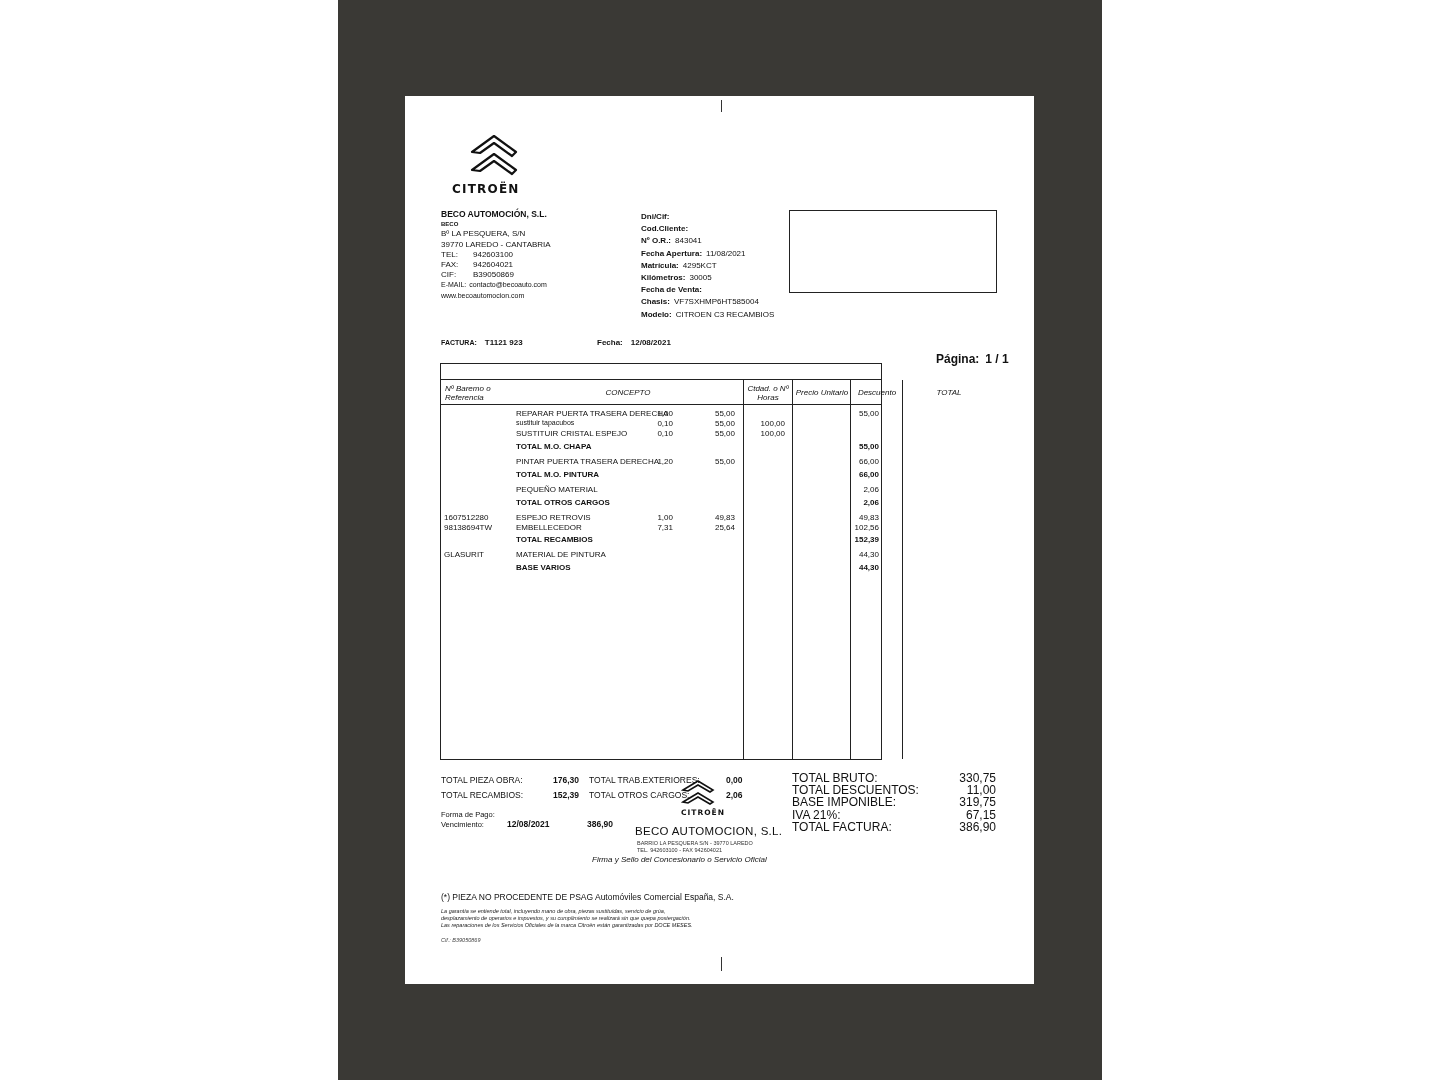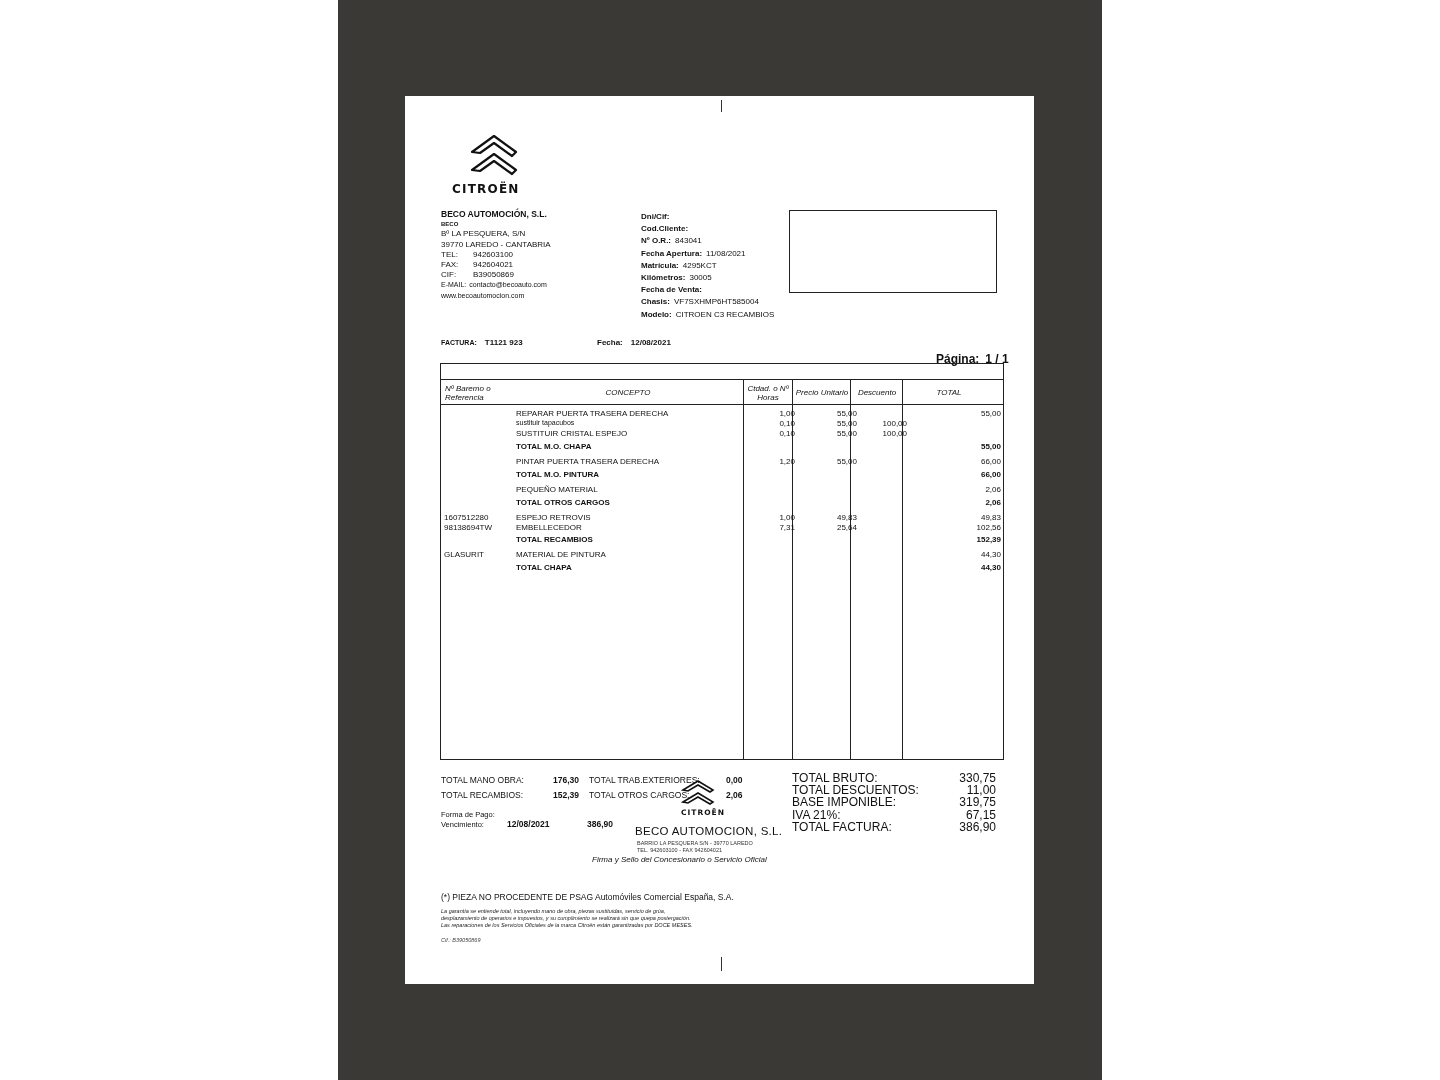--- a/index.html
+++ b/index.html
@@ -13,21 +13,21 @@
     .company { position: absolute; left: 441px; top: 209px; font-size: 8px; line-height: 10.2px; }
     .company .name { font-weight: bold; font-size: 8.5px; }
     .company .short { font-weight: bold; font-size: 6px; }
     .company .lbl { display: inline-block; width: 32px; }
     .client { position: absolute; left: 641px; top: 211px; font-size: 8px; line-height: 12.2px; }
     .client .row b { font-weight: bold; margin-right: 4px; }
     .addrbox { position: absolute; left: 789px; top: 210px; width: 208px; height: 83px; border: 1.5px solid #222; }
     .inv-line { position: absolute; top: 338px; font-size: 8px; }
     .inv-line b { font-weight: bold; margin-right: 8px; }
     .pagina { position: absolute; left: 936px; top: 352px; font-size: 12px; font-weight: bold; }
-    .tbl { position: absolute; left: 440px; top: 363px; width: 564px; height: 397px; border: 1.5px solid #222; }
+    .tbl { position: absolute; left: 440px; top: 363px; width: 442px; height: 397px; border: 1.5px solid #222; }
     .tbl .hdrbar { position: absolute; left: 0; top: 0; right: 0; height: 16px; border-bottom: 1.5px solid #222; }
     .tbl .hdr { position: absolute; top: 16px; left: 0; right: 0; height: 25px; border-bottom: 1.5px solid #222; font-style: italic; font-size: 8px; }
     .vline { position: absolute; top: 16px; bottom: 0; border-left: 1.2px solid #222; }
     .hcell { position: absolute; top: 0; height: 25px; display: flex; align-items: center; justify-content: center; text-align: center; line-height: 9px; }
     .rows { position: absolute; top: 44px; left: 0; right: 0; font-size: 8px; }
     .r { position: absolute; left: 0; right: 0; height: 10px; }
     .r span { position: absolute; top: 0; }
     .r .ref { left: 3px; }
     .r .con { left: 75px; }
     .r .con.small { font-size: 7px; }
@@ -198,28 +198,28 @@
     <div class="r bold" style="top:127px;">
       <span class="con">TOTAL RECAMBIOS</span>
         <span class="tot">152,39</span>
     </div>
     <div class="r" style="top:142px;">
       <span class="ref">GLASURIT</span>
         <span class="con">MATERIAL DE PINTURA</span>
         <span class="tot">44,30</span>
     </div>
     <div class="r bold" style="top:155px;">
-      <span class="con">TOTAL CHAPA</span>
+      <span class="con">BASE VARIOS</span>
         <span class="tot">44,30</span>
     </div>
   </div>
 </div>
 
 <div class="sum-left">
-  <div><span class="lbl">TOTAL MANO OBRA:</span><span class="val">176,30</span></div>
+  <div><span class="lbl">TOTAL PIEZA OBRA:</span><span class="val">176,30</span></div>
   <div><span class="lbl">TOTAL RECAMBIOS:</span><span class="val">152,39</span></div>
 </div>
 <div class="sum-mid">
   <div><span class="lbl">TOTAL TRAB.EXTERIORES:</span><span class="val">0,00</span></div>
   <div><span class="lbl">TOTAL OTROS CARGOS:</span><span class="val">2,06</span></div>
 </div>
 
 <div class="pay">
   <div>Forma de Pago:</div>
   <div><span class="vlbl">Vencimiento:</span><span class="v1">12/08/2021</span><span class="v2">386,90</span></div>

